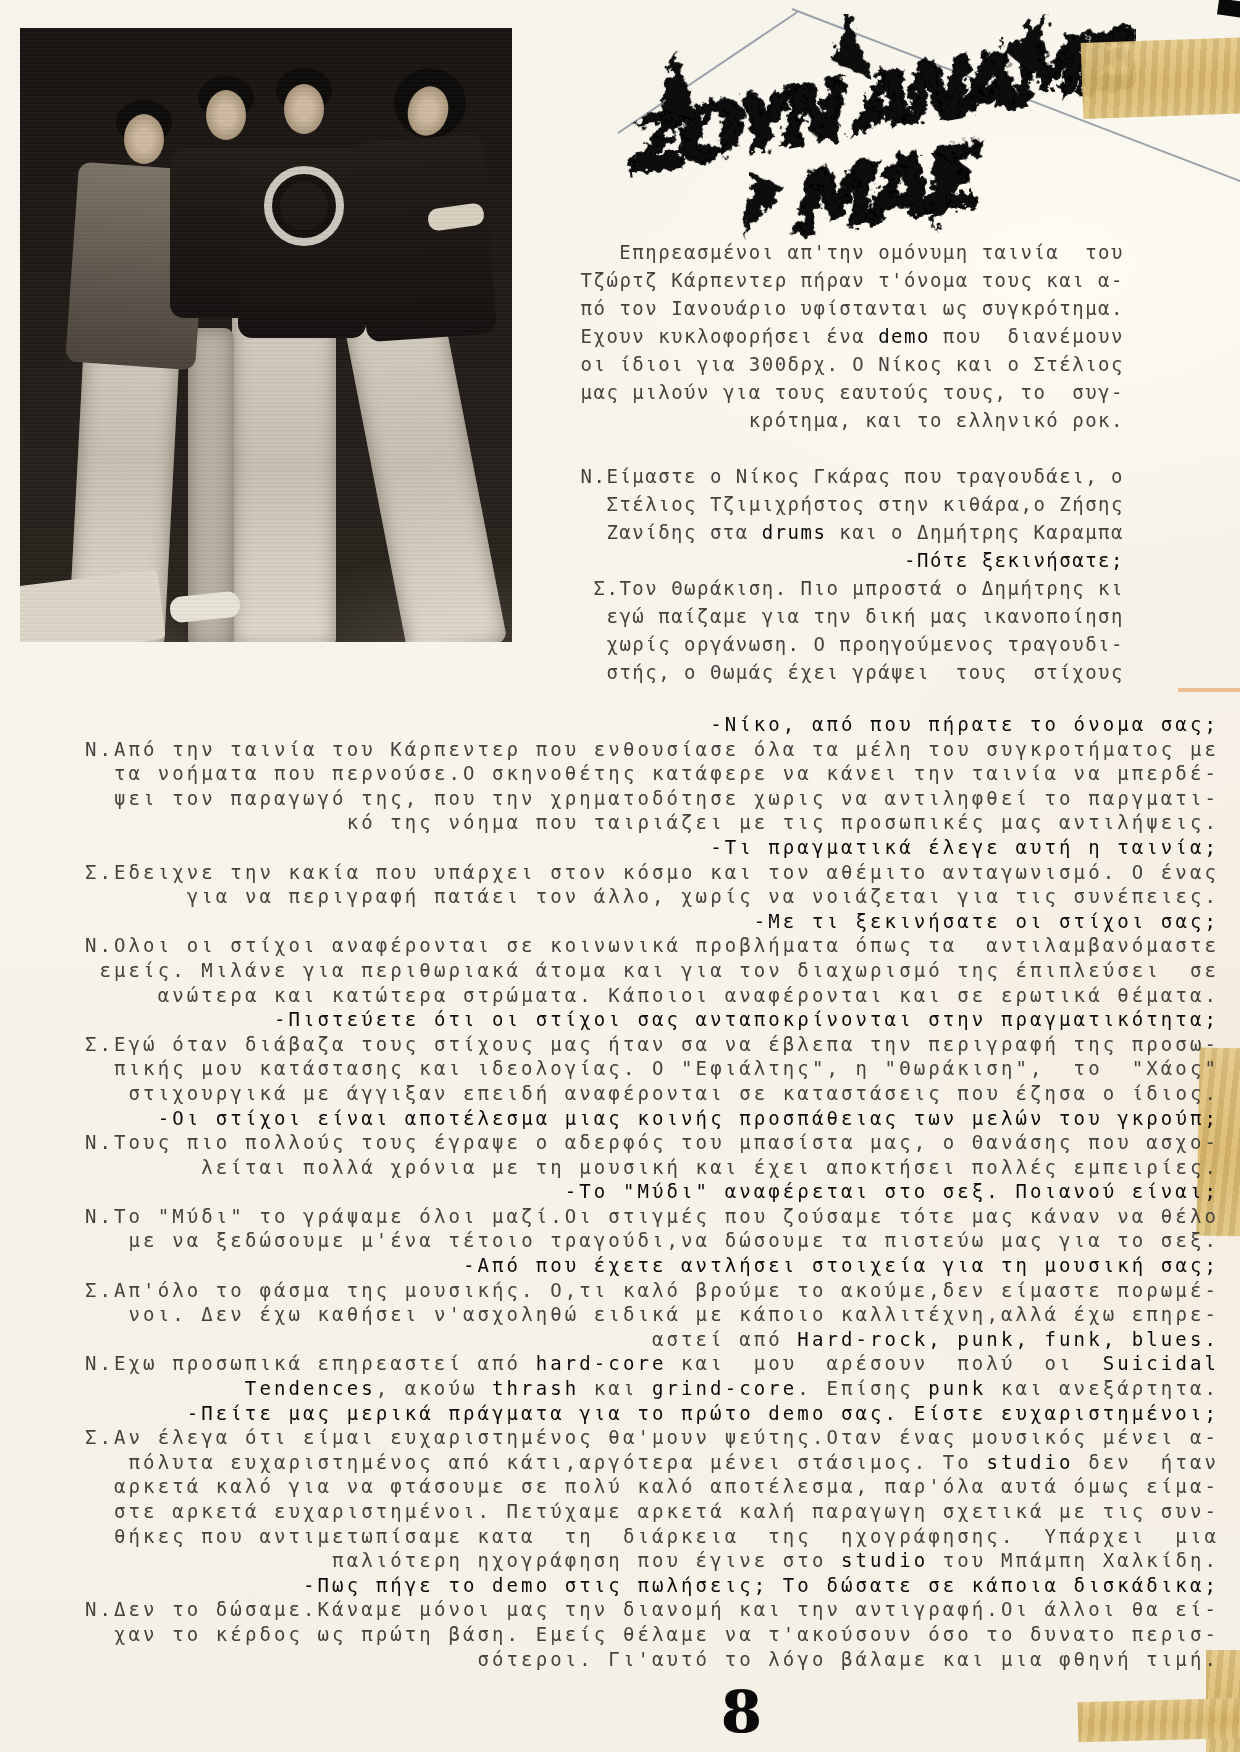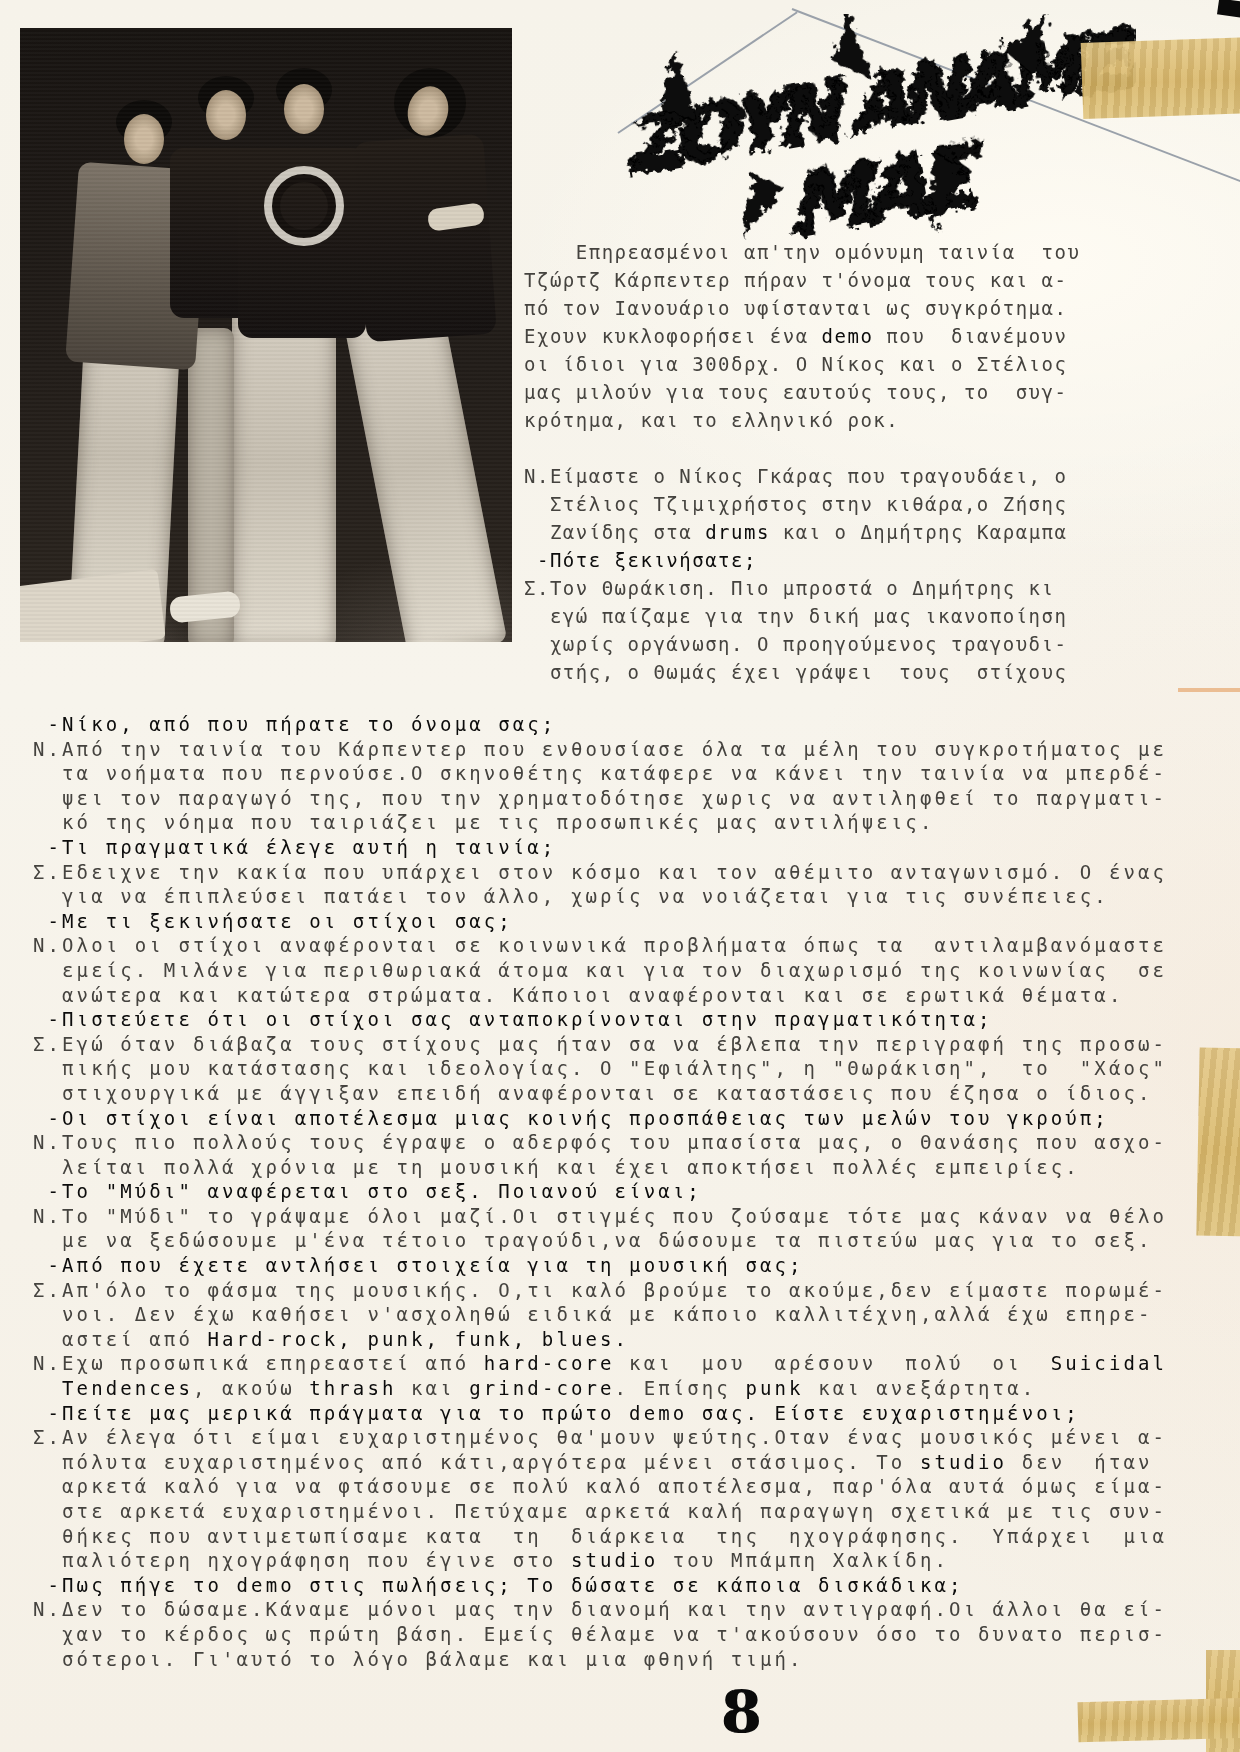--- a/index.html
+++ b/index.html
@@ -38,21 +38,21 @@
   .tape{position:absolute;background:
       repeating-linear-gradient(95deg, rgba(120,90,30,.12) 0 6px, rgba(255,245,210,.12) 6px 12px),
       linear-gradient(180deg,#e3c684 0%,#d7b566 55%,#dec27c 100%);
     opacity:.95;}
   .tape-tr{left:1082px;top:40px;width:170px;height:76px;transform:rotate(-2deg);}
   .tape-rm{left:1198px;top:1048px;width:46px;height:188px;transform:rotate(1deg);}
   .tape-brv{left:1206px;top:1650px;width:38px;height:104px;}
   .tape-brh{left:1078px;top:1700px;width:166px;height:40px;transform:rotate(-1.5deg);}
   .stain{position:absolute;left:1178px;top:688px;width:62px;height:4px;background:#e2914d;opacity:.55;}
   
-  .tcol{position:absolute;color:#45433f;}
+  .tcol{position:absolute;color:#45433f;text-align:right;}
   .intro-col{left:524px;top:238px;width:600px;font-size:19px;letter-spacing:1.5px;line-height:28px;}
   .body-col{left:33px;top:712px;width:1186px;font-size:19px;letter-spacing:3.1px;line-height:24.6px;}
   .tline{white-space:pre;}
   .tline b{color:#0c0c0c;font-weight:normal;}
   .pageno{
     position:absolute;left:712px;top:1678px;width:60px;text-align:center;
     font-family:"DejaVu Serif",serif;font-weight:bold;font-size:58px;color:#0a0a0a;
     text-shadow:1px 0 0 #f6f3ea, -1px 0 0 #0a0a0a;
   }
 </style>
@@ -131,24 +131,24 @@
   </div>
 
 <div class="tcol body-col">
     <div class="tline"><span> </span><b>-Νίκο, από που πήρατε το όνομα σας;</b></div>
     <div class="tline"><span>Ν.Από την ταινία του Κάρπεντερ που ενθουσίασε όλα τα μέλη του συγκροτήματος με</span></div>
     <div class="tline"><span>  τα νοήματα που περνούσε.Ο σκηνοθέτης κατάφερε να κάνει την ταινία να μπερδέ-</span></div>
     <div class="tline"><span>  ψει τον παραγωγό της, που την χρηματοδότησε χωρις να αντιληφθεί το παργματι-</span></div>
     <div class="tline"><span>  κό της νόημα που ταιριάζει με τις προσωπικές μας αντιλήψεις.</span></div>
     <div class="tline"><span> </span><b>-Τι πραγματικά έλεγε αυτή η ταινία;</b></div>
     <div class="tline"><span>Σ.Εδειχνε την κακία που υπάρχει στον κόσμο και τον αθέμιτο ανταγωνισμό. Ο ένας</span></div>
-    <div class="tline"><span>  για να έπιπλεύσει πατάει τον άλλο, χωρίς να νοιάζεται για τις συνέπειες.</span></div>
+    <div class="tline"><span>  για να περιγραφή πατάει τον άλλο, χωρίς να νοιάζεται για τις συνέπειες.</span></div>
     <div class="tline"><span> </span><b>-Με τι ξεκινήσατε οι στίχοι σας;</b></div>
     <div class="tline"><span>Ν.Ολοι οι στίχοι αναφέρονται σε κοινωνικά προβλήματα όπως τα  αντιλαμβανόμαστε</span></div>
-    <div class="tline"><span>  εμείς. Μιλάνε για περιθωριακά άτομα και για τον διαχωρισμό της κοινωνίας  σε</span></div>
+    <div class="tline"><span>  εμείς. Μιλάνε για περιθωριακά άτομα και για τον διαχωρισμό της έπιπλεύσει  σε</span></div>
     <div class="tline"><span>  ανώτερα και κατώτερα στρώματα. Κάποιοι αναφέρονται και σε ερωτικά θέματα.</span></div>
     <div class="tline"><span> </span><b>-Πιστεύετε ότι οι στίχοι σας ανταποκρίνονται στην πραγματικότητα;</b></div>
     <div class="tline"><span>Σ.Εγώ όταν διάβαζα τους στίχους μας ήταν σα να έβλεπα την περιγραφή της προσω-</span></div>
     <div class="tline"><span>  πικής μου κατάστασης και ιδεολογίας. Ο "Εφιάλτης", η "Θωράκιση",  το  "Χάος"</span></div>
     <div class="tline"><span>  στιχουργικά με άγγιξαν επειδή αναφέρονται σε καταστάσεις που έζησα ο ίδιος.</span></div>
     <div class="tline"><span> </span><b>-Οι στίχοι είναι αποτέλεσμα μιας κοινής προσπάθειας των μελών του γκρούπ;</b></div>
     <div class="tline"><span>Ν.Τους πιο πολλούς τους έγραψε ο αδερφός του μπασίστα μας, ο Θανάσης που ασχο-</span></div>
     <div class="tline"><span>  λείται πολλά χρόνια με τη μουσική και έχει αποκτήσει πολλές εμπειρίες.</span></div>
     <div class="tline"><span> </span><b>-Το "Μύδι" αναφέρεται στο σεξ. Ποιανού είναι;</b></div>
     <div class="tline"><span>Ν.Το "Μύδι" το γράψαμε όλοι μαζί.Οι στιγμές που ζούσαμε τότε μας κάναν να θέλο</span></div>

